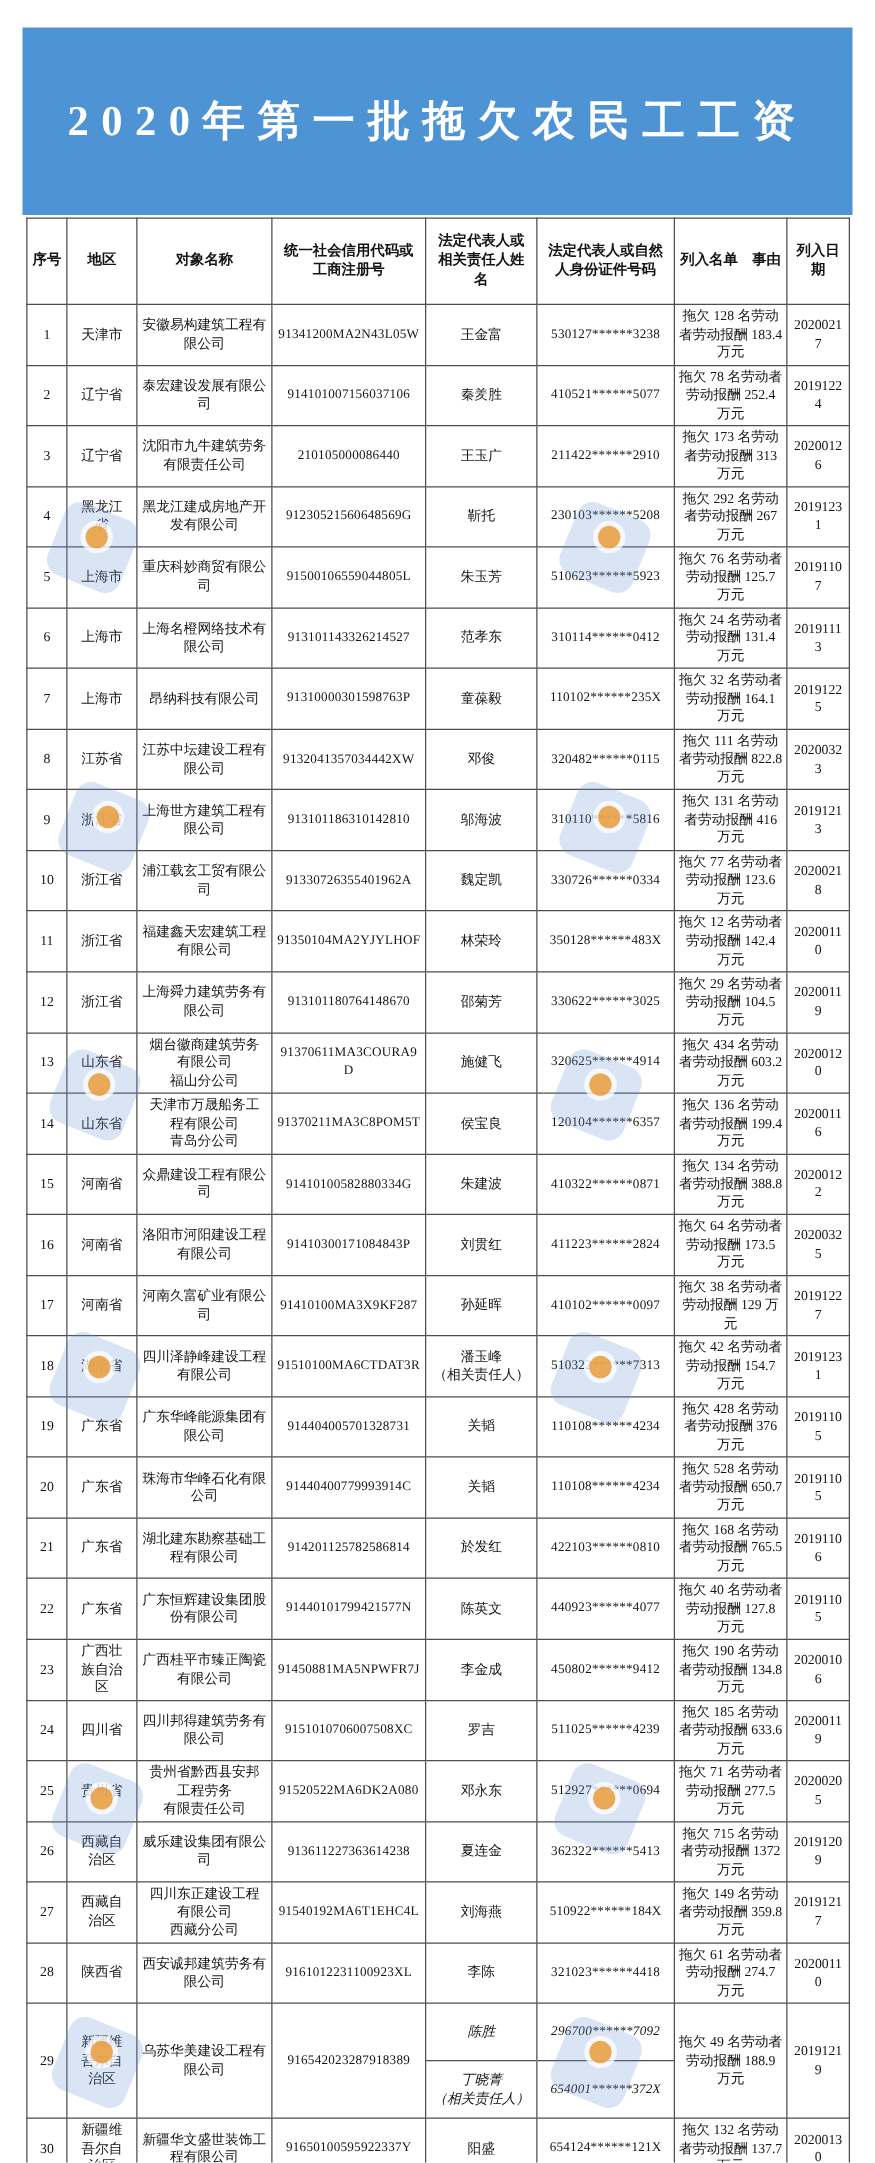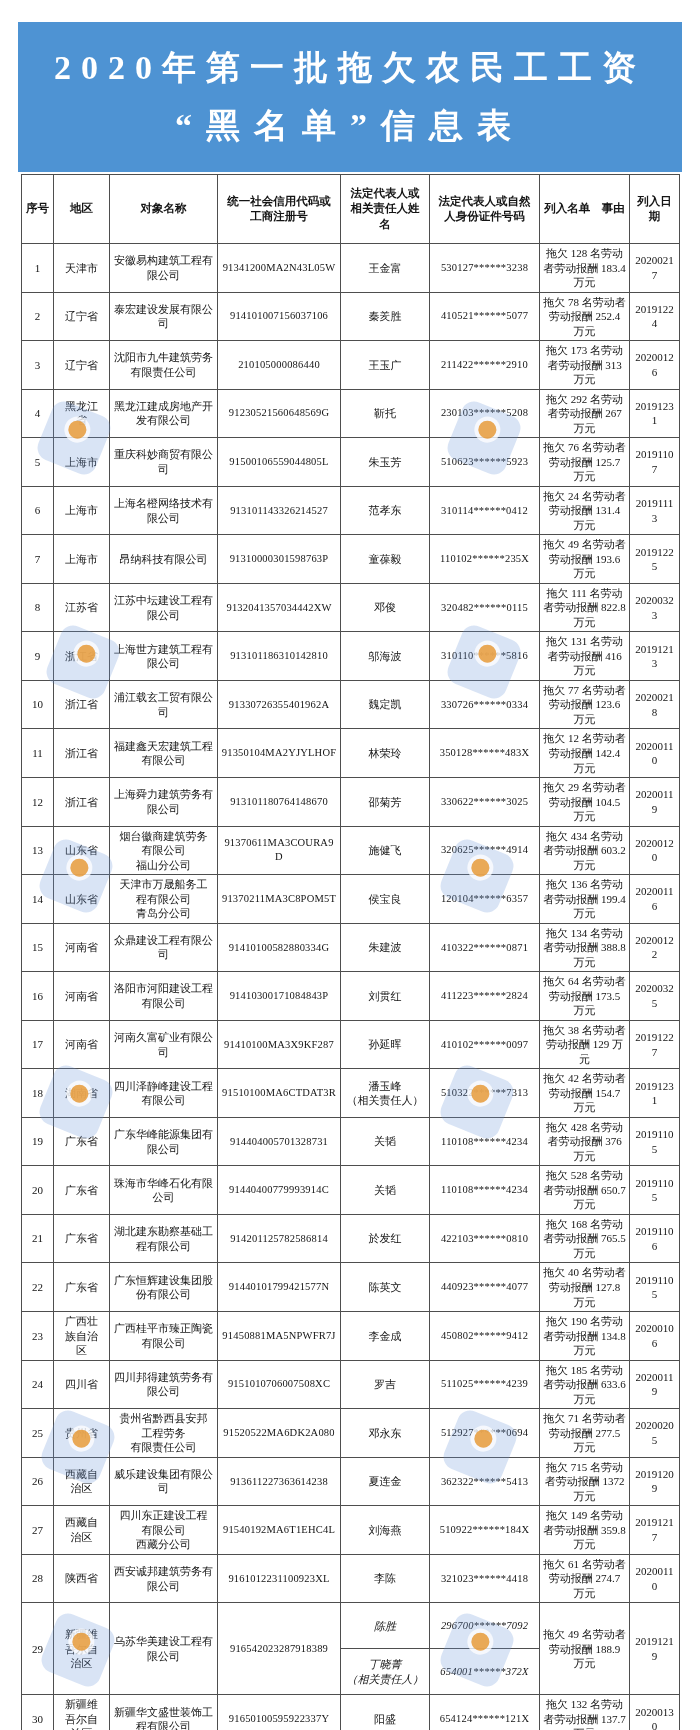--- a/index.html
+++ b/index.html
@@ -39,21 +39,20 @@
   .wm::after{
     content:"";position:absolute;left:22px;top:13px;width:18px;height:18px;border-radius:50%;
     background:rgba(230,146,40,0.78);
   }
 </style>
 </head>
 <body>
 
 <div class="banner">
   <div class="t1">2020年第一批拖欠农民工工资</div>
-  <div class="t2">“黑名单”信息表</div>
 </div>
 
 <div class="table-wrap">
   <table>
     <colgroup>
       <col style="width:32px">
         <col style="width:56px">
         <col style="width:108px">
         <col style="width:123px">
       <col style="width:89px">
@@ -135,21 +134,21 @@
           <td class="reason">拖欠 24 名劳动者劳动报酬 131.4 万元</td>
           <td class="date">20191113</td>
         </tr>
         <tr>
           <td class="seq">7</td>
           <td class="pre">上海市</td>
           <td class="pre">昂纳科技有限公司</td>
           <td class="code">91310000301598763P</td>
           <td class="pre">童葆毅</td>
           <td class="code">110102******235X</td>
-          <td class="reason">拖欠 49 名劳动者劳动报酬 193.6 万元</td>
+          <td class="reason">拖欠 32 名劳动者劳动报酬 164.1 万元</td>
           <td class="date">20191225</td>
         </tr>
         <tr>
           <td class="seq">8</td>
           <td class="pre">江苏省</td>
           <td class="pre">江苏中坛建设工程有限公司</td>
           <td class="code">9132041357034442XW</td>
           <td class="pre">邓俊</td>
           <td class="code">320482******0115</td>
           <td class="reason">拖欠 111 名劳动者劳动报酬 822.8 万元</td>

